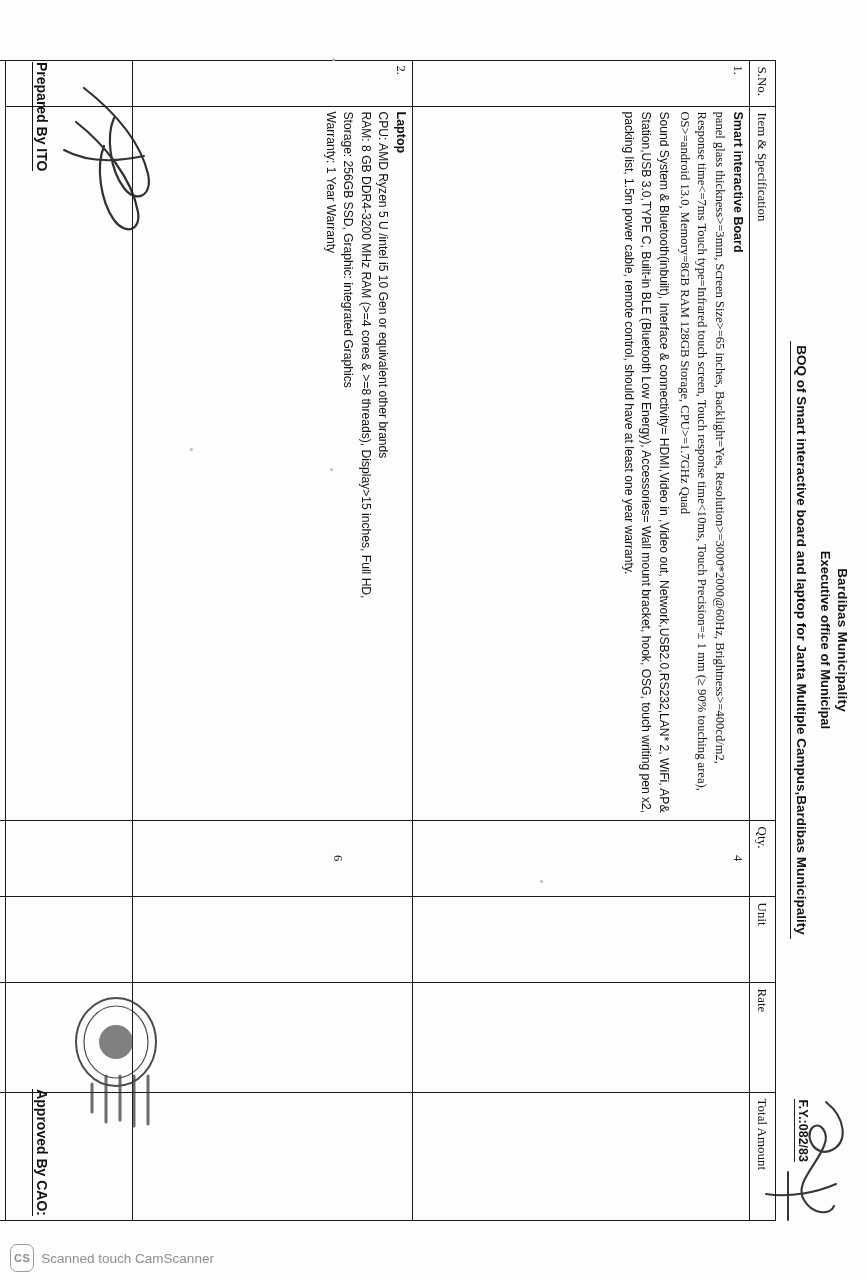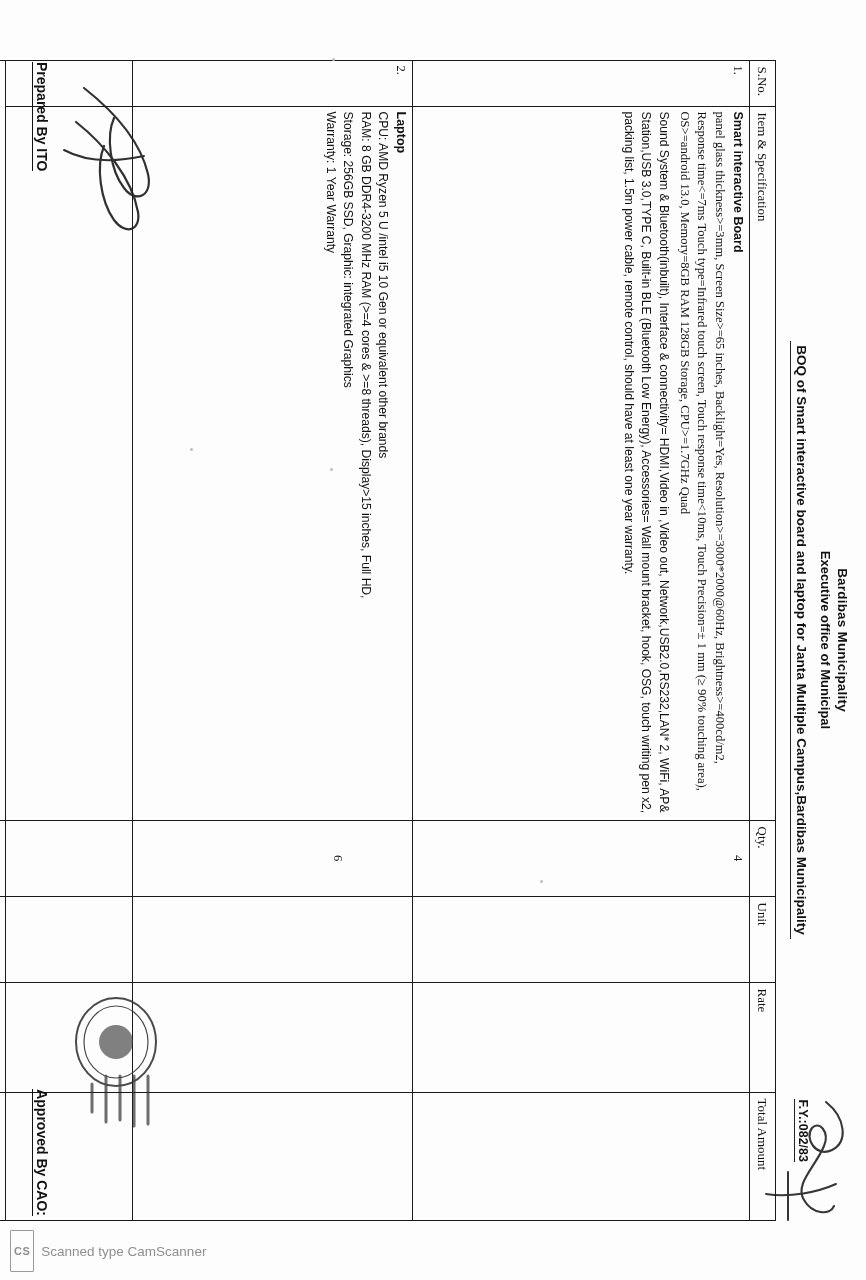--- a/index.html
+++ b/index.html
@@ -210,26 +210,26 @@
     position: absolute;
     left: 10px;
     bottom: 8px;
     display: flex;
     align-items: center;
     gap: 7px;
     z-index: 10;
   }
   .cs-badge {
     border: 1.6px solid #9a9a9a;
-    border-radius: 1px;
+    border-radius: 7px;
     color: #8f8f8f;
     font-family: "Liberation Sans", sans-serif;
     font-size: 11px;
     font-weight: bold;
-    padding: 14px 3px;
+    padding: 7px 3px;
     letter-spacing: .5px;
   }
   .cs-text {
     color: #8f8f8f;
     font-family: "Liberation Sans", sans-serif;
     font-size: 13.5px;
   }
 
   .speck { position: absolute; background: #bdbdbd; border-radius: 50%; }
 </style>
@@ -343,16 +343,16 @@
     </div>
   </div>
 
   <div class="speck" style="left:332px; top:58px; width:3px; height:3px;"></div>
   <div class="speck" style="left:190px; top:448px; width:3px; height:3px;"></div>
   <div class="speck" style="left:330px; top:468px; width:3px; height:3px;"></div>
   <div class="speck" style="left:540px; top:880px; width:3px; height:3px;"></div>
 
   <div class="camscanner">
     <span class="cs-badge">CS</span>
-    <span class="cs-text">Scanned type CamScanner</span>
+    <span class="cs-text">Scanned touch CamScanner</span>
   </div>
 
 </div>
 
 </body></html>

